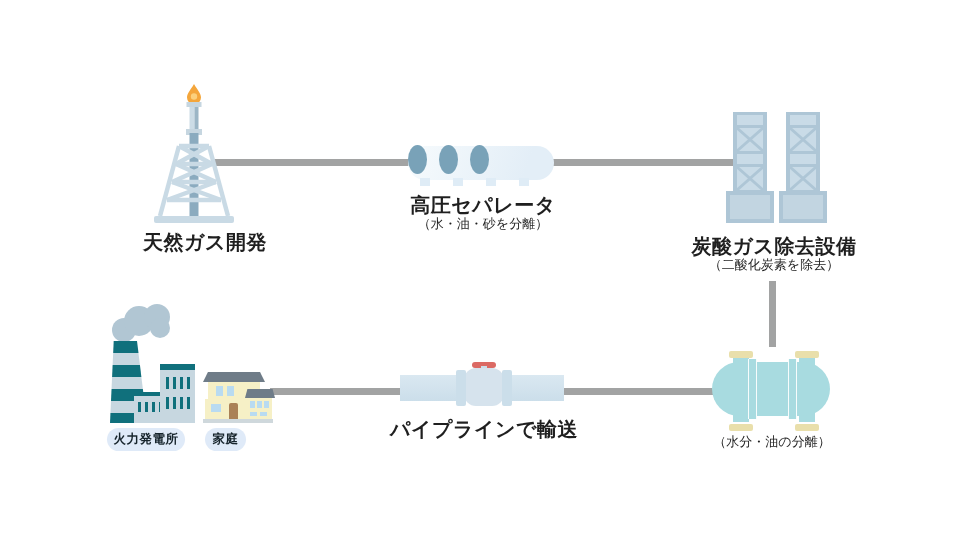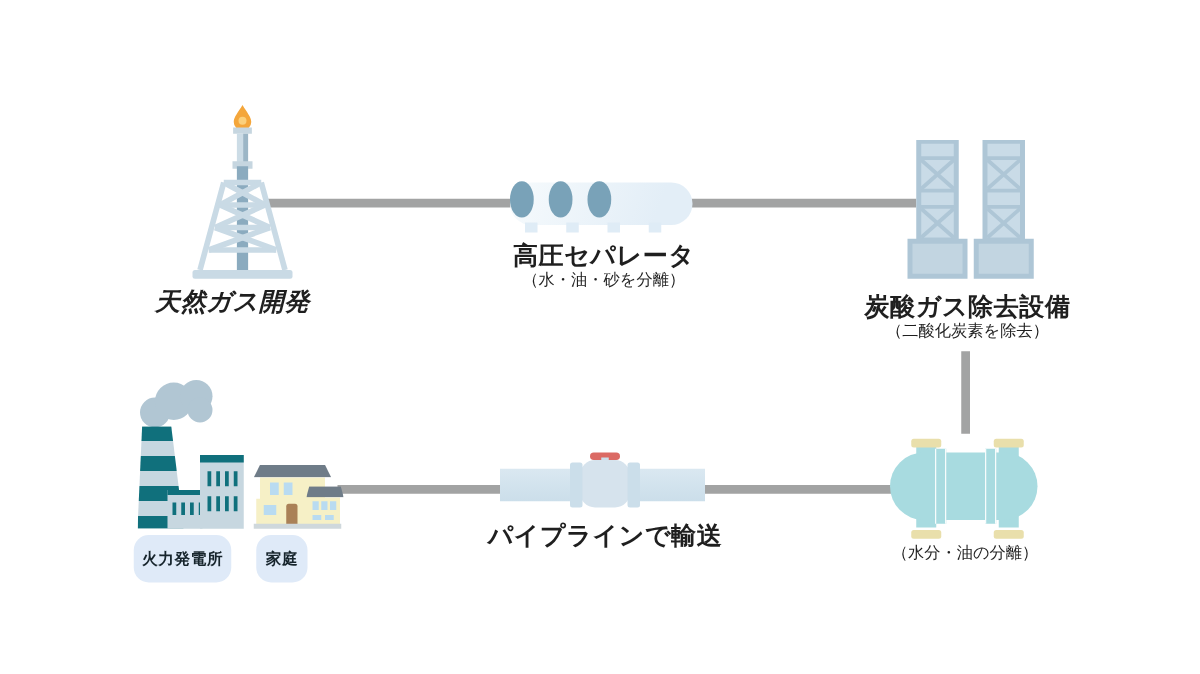--- a/index.html
+++ b/index.html
@@ -43,21 +43,21 @@
            clip-path:polygon(10% 0,73% 0,100% 100%,0 100%);}
   .bldg{position:absolute;background:var(--building-wall);z-index:2;}
   .bldg-strip{position:absolute;left:0;top:0;width:100%;background:var(--plant-teal);}
   .win-row{position:absolute;display:flex;gap:4px;}
   .win-bar{width:3px;height:12px;background:var(--plant-teal);}
   .win-bar.sm{height:10px;}
   
   .roof{position:absolute;background:var(--house-roof);clip-path:polygon(8% 0,92% 0,100% 100%,0 100%);}
   .wall{position:absolute;background:var(--house-wall);}
   .hwin{position:absolute;background:var(--house-window);}
-  .badge{position:absolute;top:428px;height:38px;border-radius:12px;background:var(--badge-bg);
+  .badge{position:absolute;top:428px;height:23px;border-radius:12px;background:var(--badge-bg);
          display:flex;align-items:center;justify-content:center;z-index:3;
          font-size:12.5px;font-weight:600;color:#16242c;letter-spacing:.5px;}
 </style>
 </head>
 <body>
 
 <div id="canvas">
 
   <div class="line" style="left:213px;top:159px;width:197px;height:7px;"></div>
   <div class="line" style="left:553px;top:159px;width:180px;height:7px;"></div>
@@ -82,21 +82,21 @@
       <line x1="21" y1="118" x2="75" y2="118"></line>
       <line x1="33" y1="64" x2="66" y2="82"></line>
         <line x1="63" y1="64" x2="30" y2="82"></line>
       <line x1="30" y1="82" x2="70" y2="100"></line>
         <line x1="66" y1="82" x2="26" y2="100"></line>
       <line x1="26" y1="100" x2="75" y2="118"></line>
         <line x1="70" y1="100" x2="21" y2="118"></line>
     </g>
     <rect x="8" y="134" width="80" height="7" rx="2" fill="#c9dae5"></rect>
   </svg>
-  <div class="lbl" style="left:86px;top:232px;font-style:italic;">
+  <div class="lbl" style="left:105px;top:232px;">
     <div class="main">天然ガス開発</div>
   </div>
 
   <div class="icon" style="left:408px;top:144px;width:146px;height:44px;">
     <div class="sep-body"></div>
     <div class="sep-leg" style="left:12px;"></div>
     <div class="sep-leg" style="left:45px;"></div>
     <div class="sep-leg" style="left:78px;"></div>
     <div class="sep-leg" style="left:111px;"></div>
     <div class="sep-port" style="left:0px;"></div>

